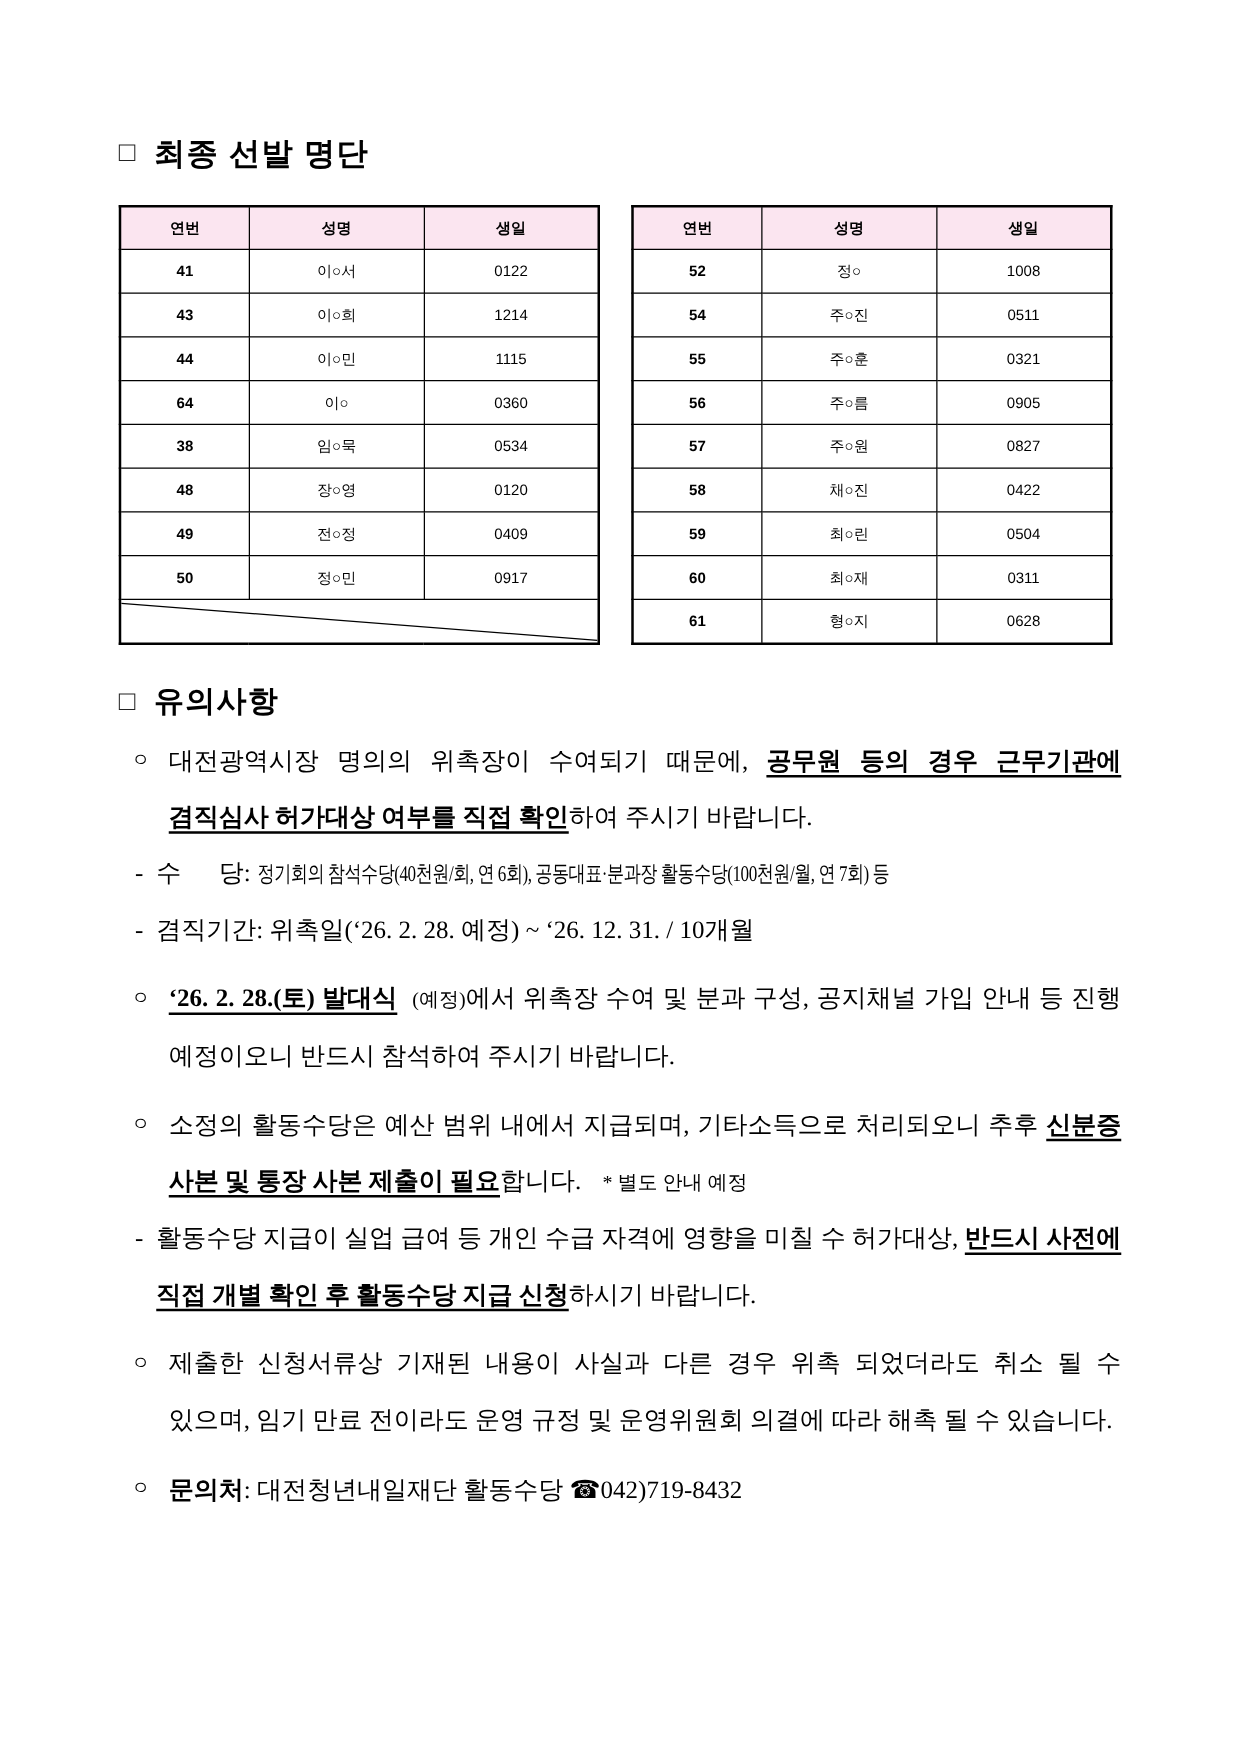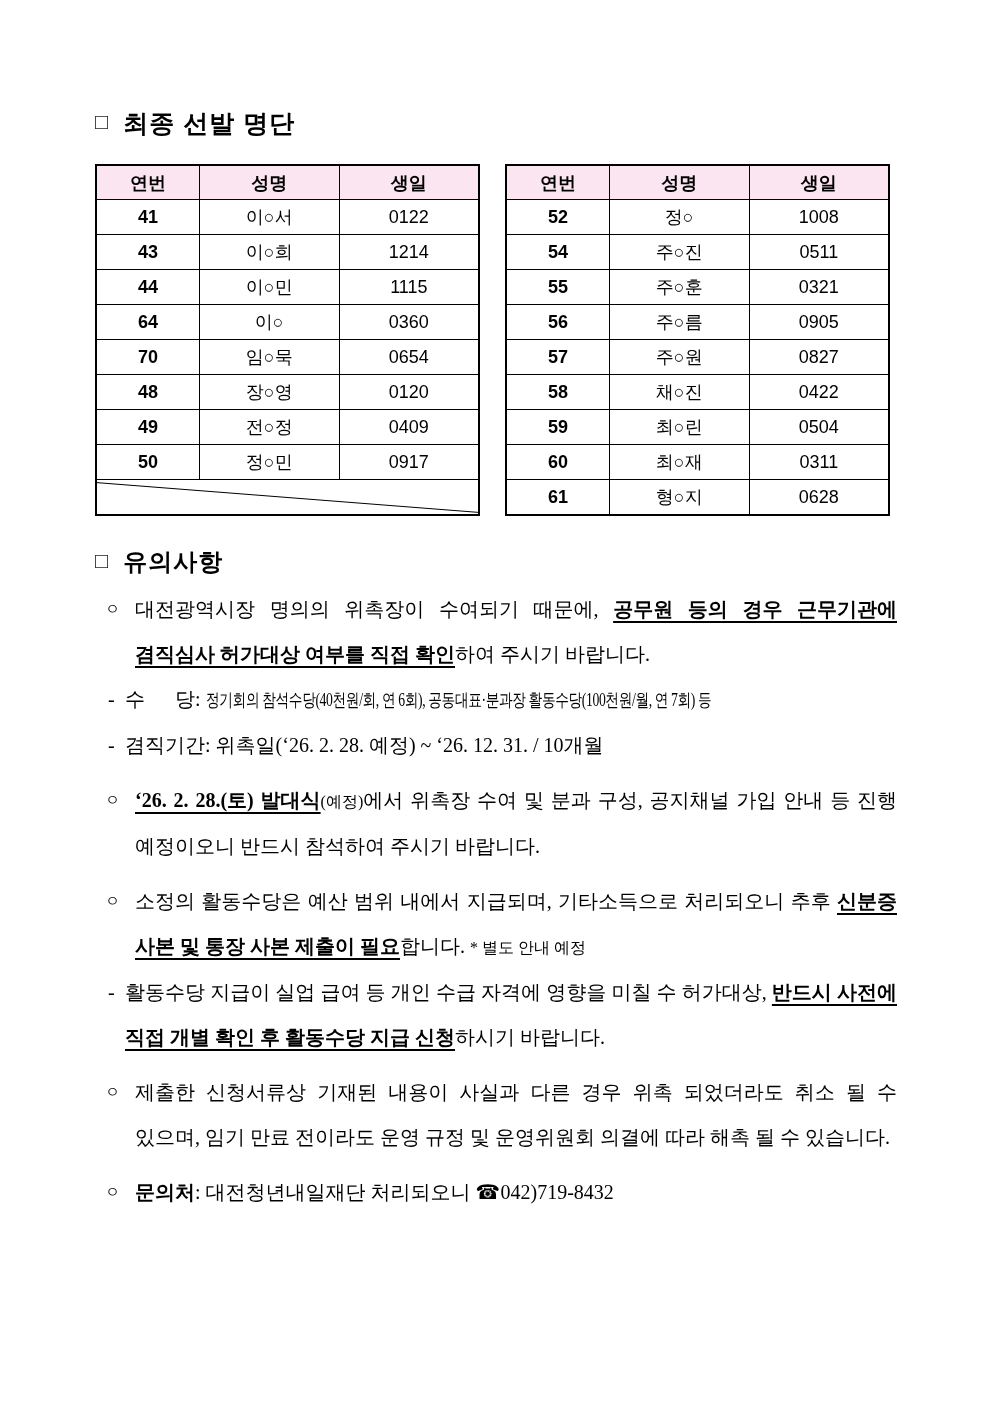--- a/index.html
+++ b/index.html
@@ -26,21 +26,21 @@
     font-weight: normal; font-size: 22px; line-height: 1;
     transform: translateY(-1px);
     color: #222;
   }
 
   
   .tables { display: flex; gap: 25px; margin-top: 26px; }
   table.roster {
     width: 385px; border-collapse: collapse; table-layout: fixed;
     font-family: "Liberation Sans", sans-serif;
-    font-size: 18px; text-align: center;
+    font-size: 12px; text-align: center;
     border: 2px solid #000;
   }
   table.roster col.c1 { width: 27%; }
   table.roster col.c2 { width: 36.5%; }
   table.roster col.c3 { width: 36.5%; }
   table.roster th, table.roster td { border: 1px solid #000; padding: 0; }
   table.roster th { height: 33px; font-weight: bold; }
   table.roster td { height: 34px; font-weight: normal; }
   table.roster tbody td:first-child { font-weight: bold; }
   td.diag { height: 33px; }
@@ -61,21 +61,21 @@
   }
   .dashline { padding-left: 30px; margin-top: 0; }
   .dashline .dashmark { position: absolute; left: 13px; line-height: 45px; }
   .em {
     font-weight: bold;
     text-decoration: underline;
     text-underline-offset: 5px;
     text-decoration-thickness: 1.5px;
   }
   .b { font-weight: bold; }
-  .sm { font-size: 16px; }
+  .sm { font-size: 16px; margin-left: 12px; }
   .pre { white-space: pre; }
   .cond {
     display: inline-block;
     transform: scaleX(0.76);
     transform-origin: 0 60%;
     white-space: nowrap;
     font-size: 18px; letter-spacing: -0.5px;
   }
   .phone-icon { font-family: "DejaVu Sans", sans-serif; }
 </style>
@@ -119,23 +119,23 @@
             <td>44</td>
             <td>이○민</td>
             <td>1115</td>
           </tr>
           <tr>
             <td>64</td>
             <td>이○</td>
             <td>0360</td>
           </tr>
           <tr>
-            <td>70</td>
+            <td>38</td>
             <td>임○묵</td>
-            <td>0654</td>
+            <td>0534</td>
           </tr>
           <tr>
             <td>48</td>
             <td>장○영</td>
             <td>0120</td>
           </tr>
           <tr>
             <td>49</td>
             <td>전○정</td>
             <td>0409</td>
@@ -250,17 +250,17 @@
 
     <p class="dashline">
       <span class="dashmark">-</span><span>활동수당 지급이 실업 급여 등 개인 수급 자격에 영향을 미칠 수 허가대상, </span><span class="em">반드시 사전에 직접 개별 확인 후 활동수당 지급 신청</span><span>하시기 바랍니다.</span>
     </p>
 
     <p class="note">
       <span class="bullet">ㅇ</span><span>제출한 신청서류상 기재된 내용이 사실과 다른 경우 위촉 되었더라도 취소 될 수 있으며, 임기 만료 전이라도 운영 규정 및 운영위원회 의결에 따라 해촉 될 수 있습니다.</span>
     </p>
 
     <p class="note">
-      <span class="bullet">ㅇ</span><span class="b">문의처</span><span>: 대전청년내일재단 처리되오니 </span><span class="phone-icon">☎</span><span>042)719-8432</span>
+      <span class="bullet">ㅇ</span><span class="b">문의처</span><span>: 대전청년내일재단 활동수당 </span><span class="phone-icon">☎</span><span>042)719-8432</span>
     </p>
 
   </div>
 </div>
 
 </body></html>

